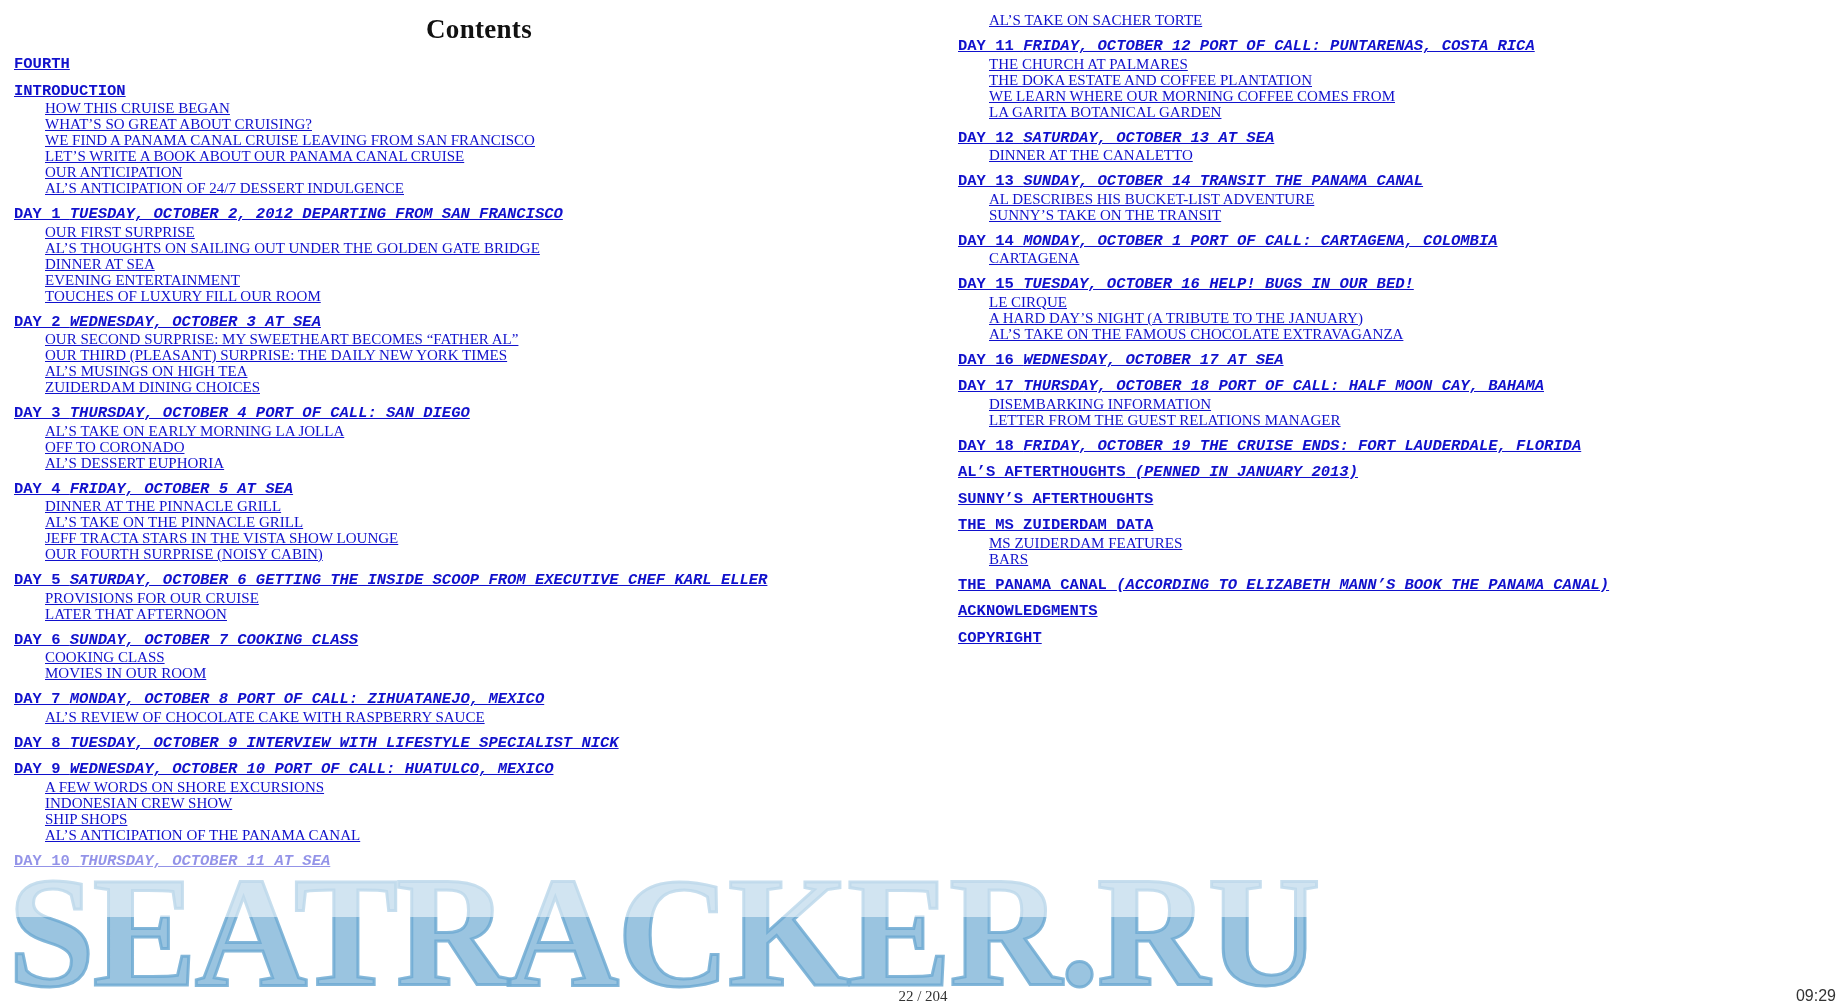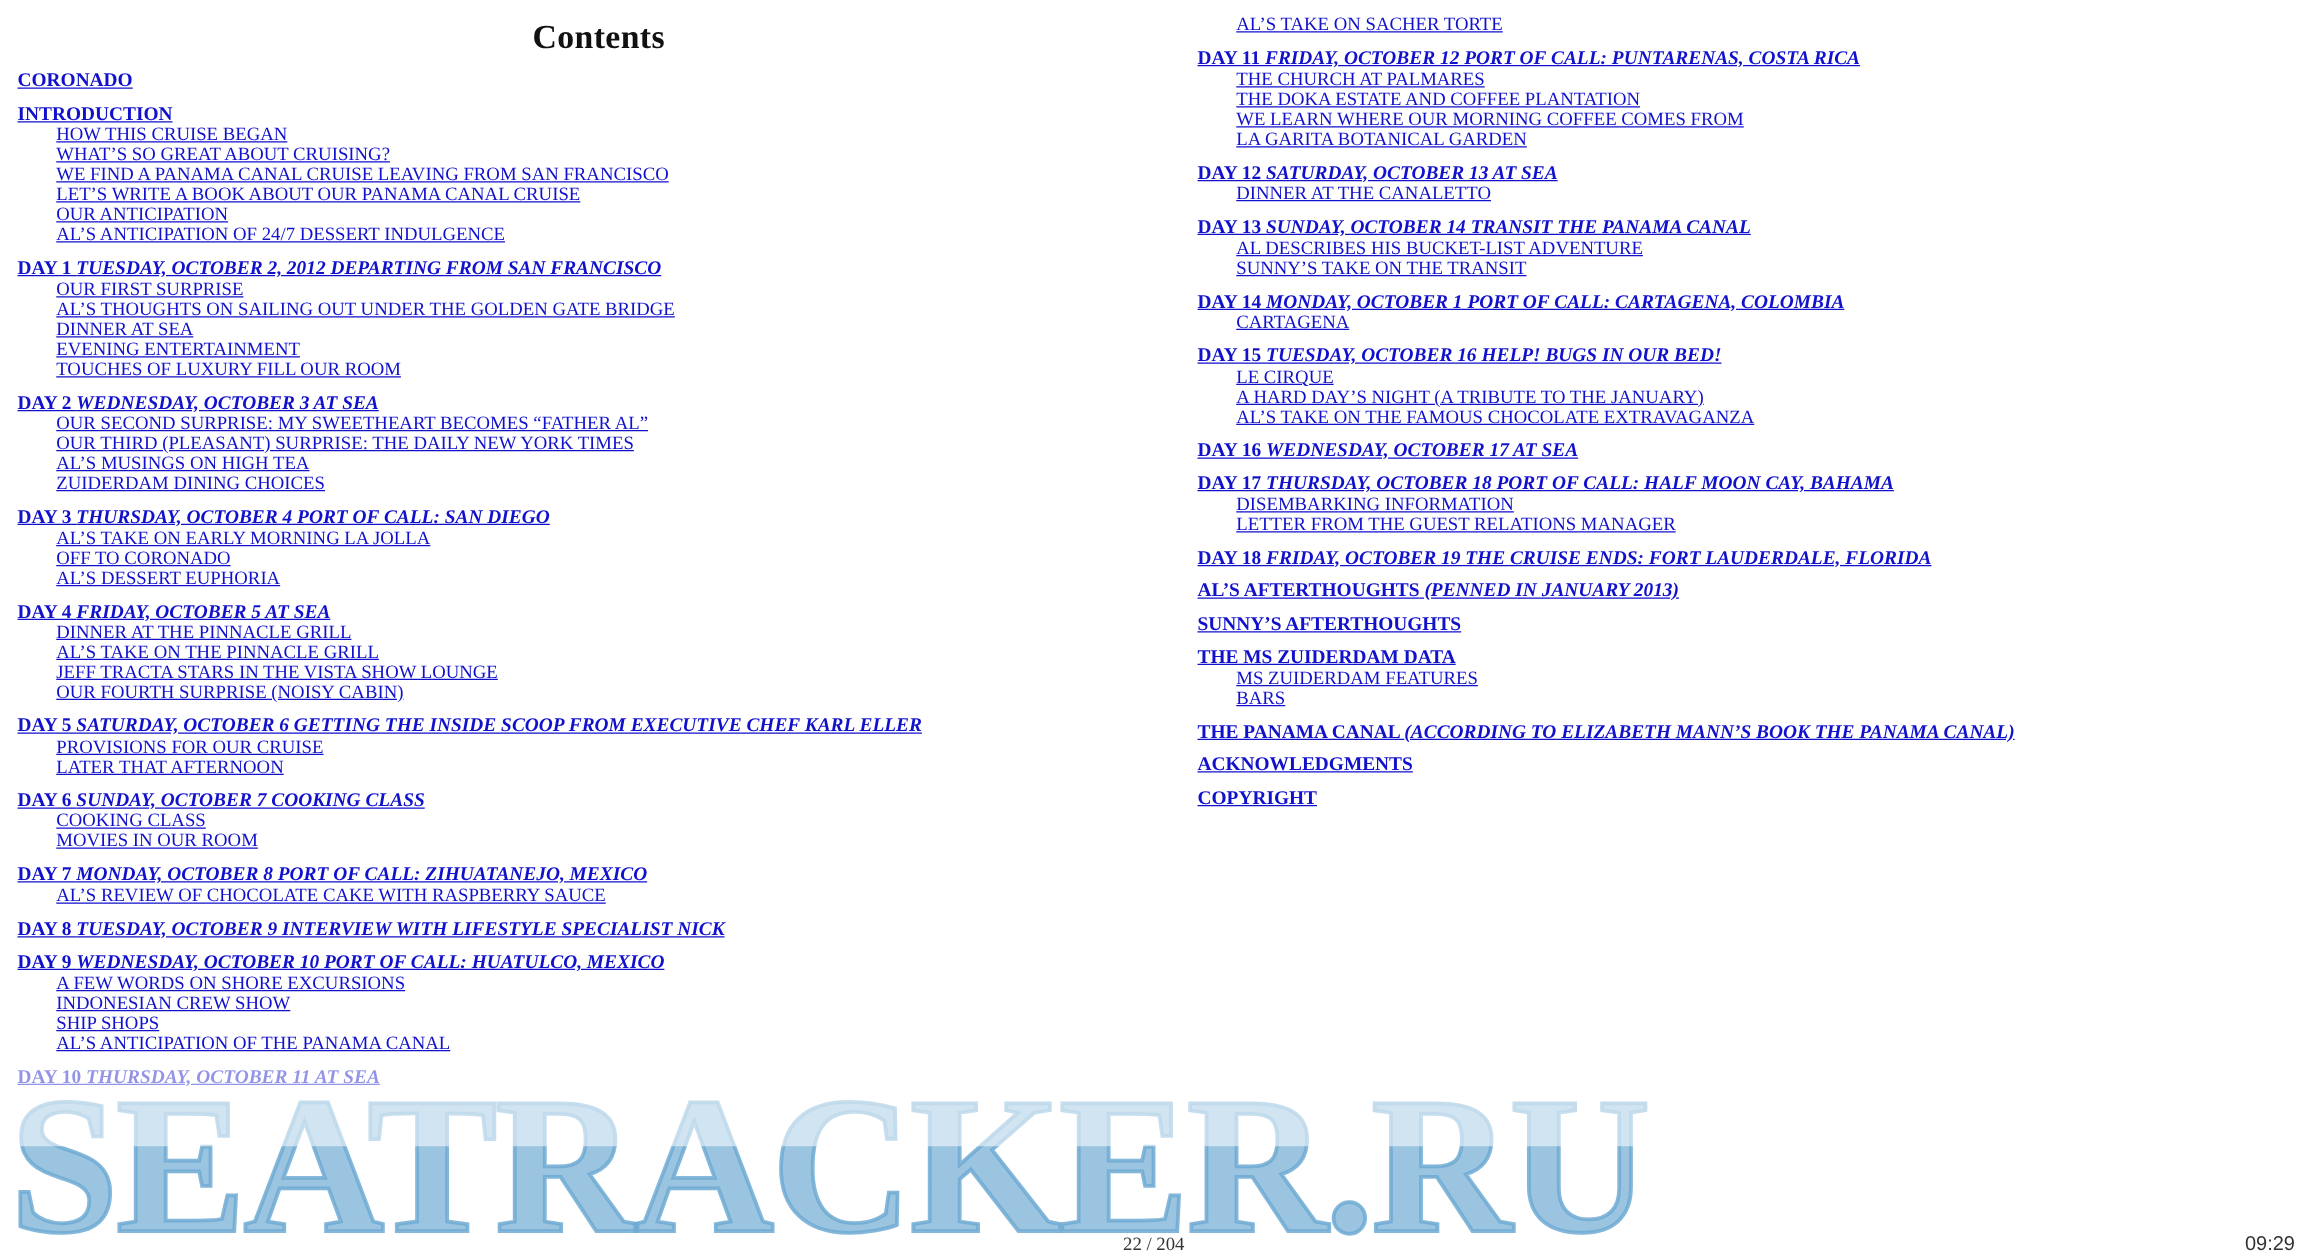--- a/index.html
+++ b/index.html
@@ -45,20 +45,21 @@
     text-decoration: underline;
     white-space: nowrap;
     line-height: 1.0;
   }
   .lvl1 {
     font-size: 15.5px;
     font-weight: bold;
     margin-top: 11px;
     margin-bottom: 2px;
     margin-left: 0;
+    font-family: Liberation Mono, monospace;
   }
   .lvl2 {
     font-size: 15px;
     font-weight: normal;
     margin-left: 31px;
     margin-top: 0px;
     margin-bottom: 1px;
   }
   .ital { font-style: italic; }
 
@@ -115,21 +116,21 @@
 </head>
 <body>
 
 <div id="page">
 
   <div class="doc">
 
     <div class="col col-left">
       <h1 class="contents-title">Contents</h1>
       <div id="left-list">
-          <a class="entry lvl1" href="#">CORONADO</a>
+          <a class="entry lvl1" href="#">FOURTH</a>
           <a class="entry lvl1" href="#">INTRODUCTION</a>
           <a class="entry lvl2" href="#">HOW THIS CRUISE BEGAN</a>
           <a class="entry lvl2" href="#">WHAT’S SO GREAT ABOUT CRUISING?</a>
           <a class="entry lvl2" href="#">WE FIND A PANAMA CANAL CRUISE LEAVING FROM SAN FRANCISCO</a>
           <a class="entry lvl2" href="#">LET’S WRITE A BOOK ABOUT OUR PANAMA CANAL CRUISE</a>
           <a class="entry lvl2" href="#">OUR ANTICIPATION</a>
           <a class="entry lvl2" href="#">AL’S ANTICIPATION OF 24/7 DESSERT INDULGENCE</a>
           <a class="entry lvl1" href="#"><span>DAY 1 </span><span class="ital">TUESDAY, OCTOBER 2, 2012 DEPARTING FROM SAN FRANCISCO</span></a>
           <a class="entry lvl2" href="#">OUR FIRST SURPRISE</a>
           <a class="entry lvl2" href="#">AL’S THOUGHTS ON SAILING OUT UNDER THE GOLDEN GATE BRIDGE</a>

